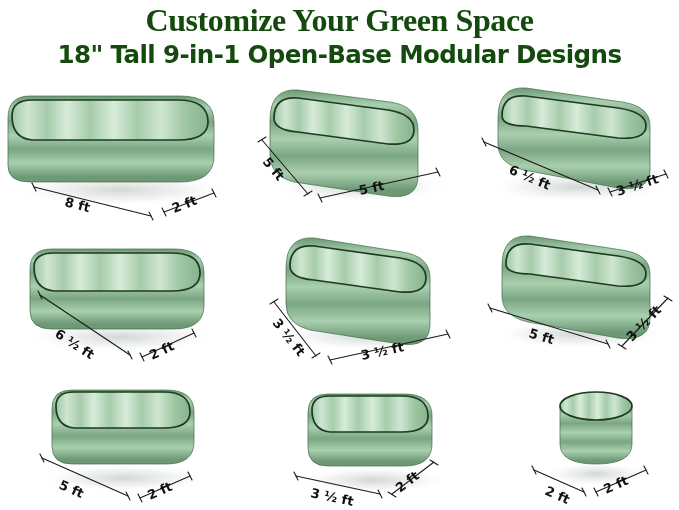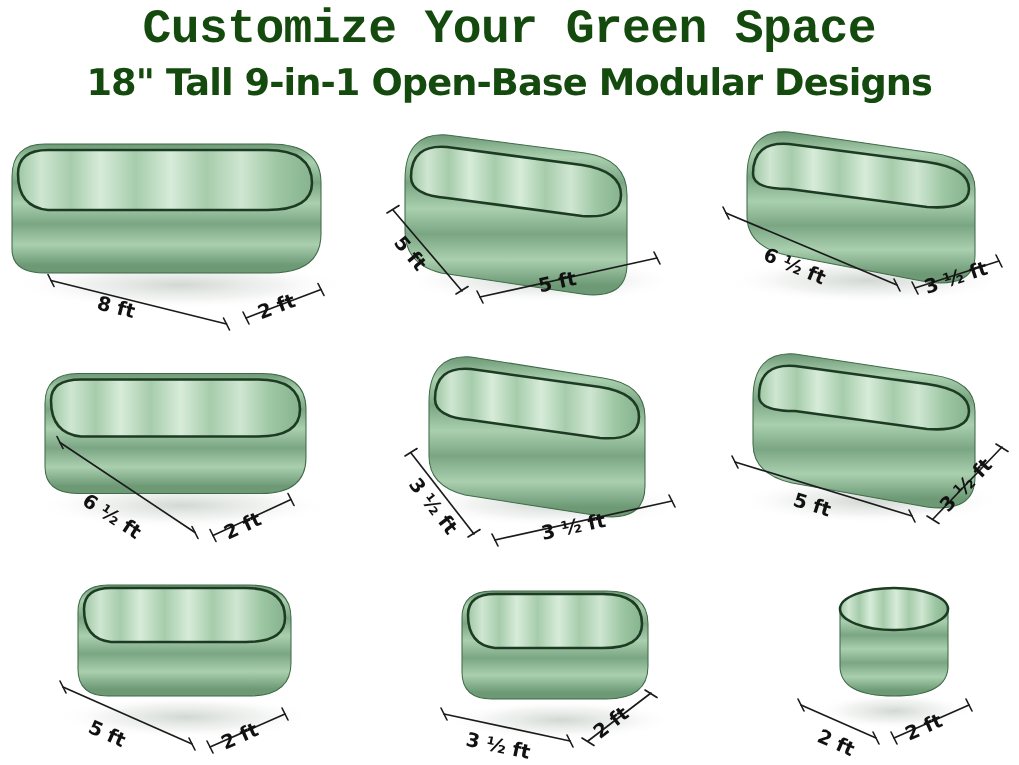--- a/index.html
+++ b/index.html
@@ -16,21 +16,21 @@
   }
 
   
   .header {
     position: absolute;
     top: 0; left: 0;
     width: 679px;
     text-align: center;
   }
   .headline {
-    font-family: Liberation Mono, monospace;
+    font-family: Liberation Serif, serif;
     font-weight: bold;
     font-size: 32px;
     letter-spacing: -0.4px;
     color: #154a0e;
     line-height: 1;
     margin-top: 4px;
     white-space: nowrap;
   }
   .subhead {
     font-family: "DejaVu Sans", sans-serif;

